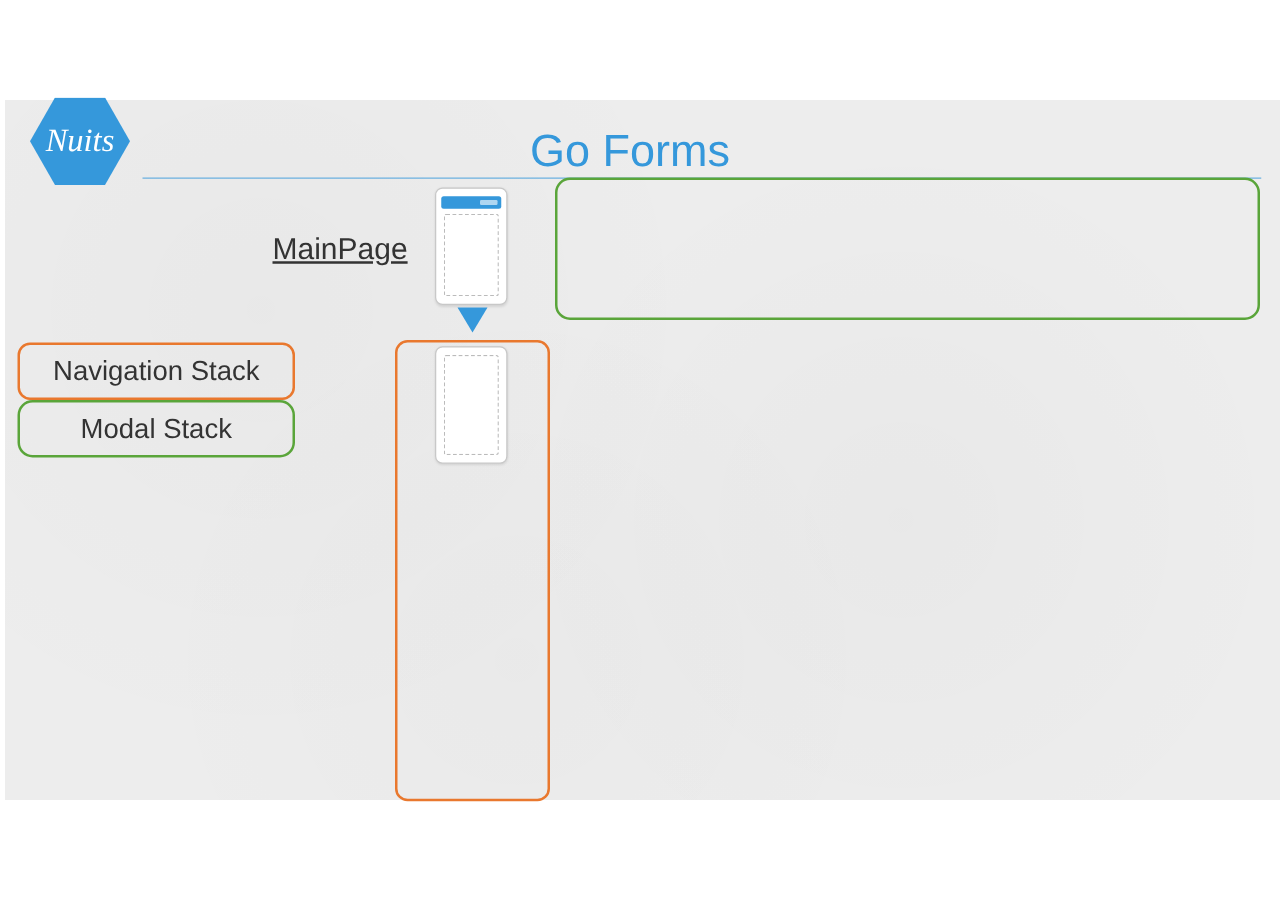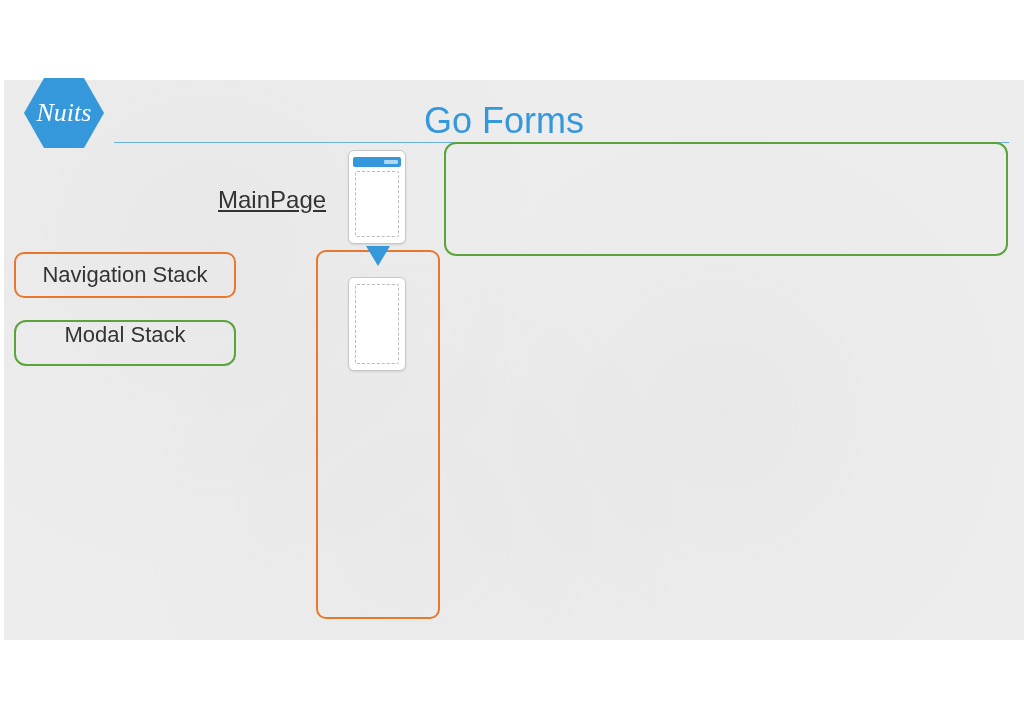--- a/index.html
+++ b/index.html
@@ -65,20 +65,21 @@
     font-size: 24px;
     color: #333;
     font-weight: 300;
     text-decoration: underline;
   }
   .orange-box {
     border: 2px solid #e9782e;
     border-radius: 10px;
     position: absolute;
     background: transparent;
+    margin-top: 22px;
   }
   .green-box {
     border: 2px solid #5aa53a;
     border-radius: 12px;
     position: absolute;
     background: transparent;
   }
   .nav-stack-lbl {
     left: 10px;
     top: 172px;
@@ -90,20 +91,21 @@
     font-size: 22px;
     color: #333;
     font-weight: 300;
   }
   .modal-stack-lbl {
     left: 10px;
     top: 240px;
     width: 218px;
     height: 42px;
     display: flex;
+    align-items: center;
     justify-content: center;
     font-size: 22px;
     color: #333;
     font-weight: 300;
   }
   .nav-stack-column {
     left: 312px;
     top: 170px;
     width: 120px;
     height: 365px;

